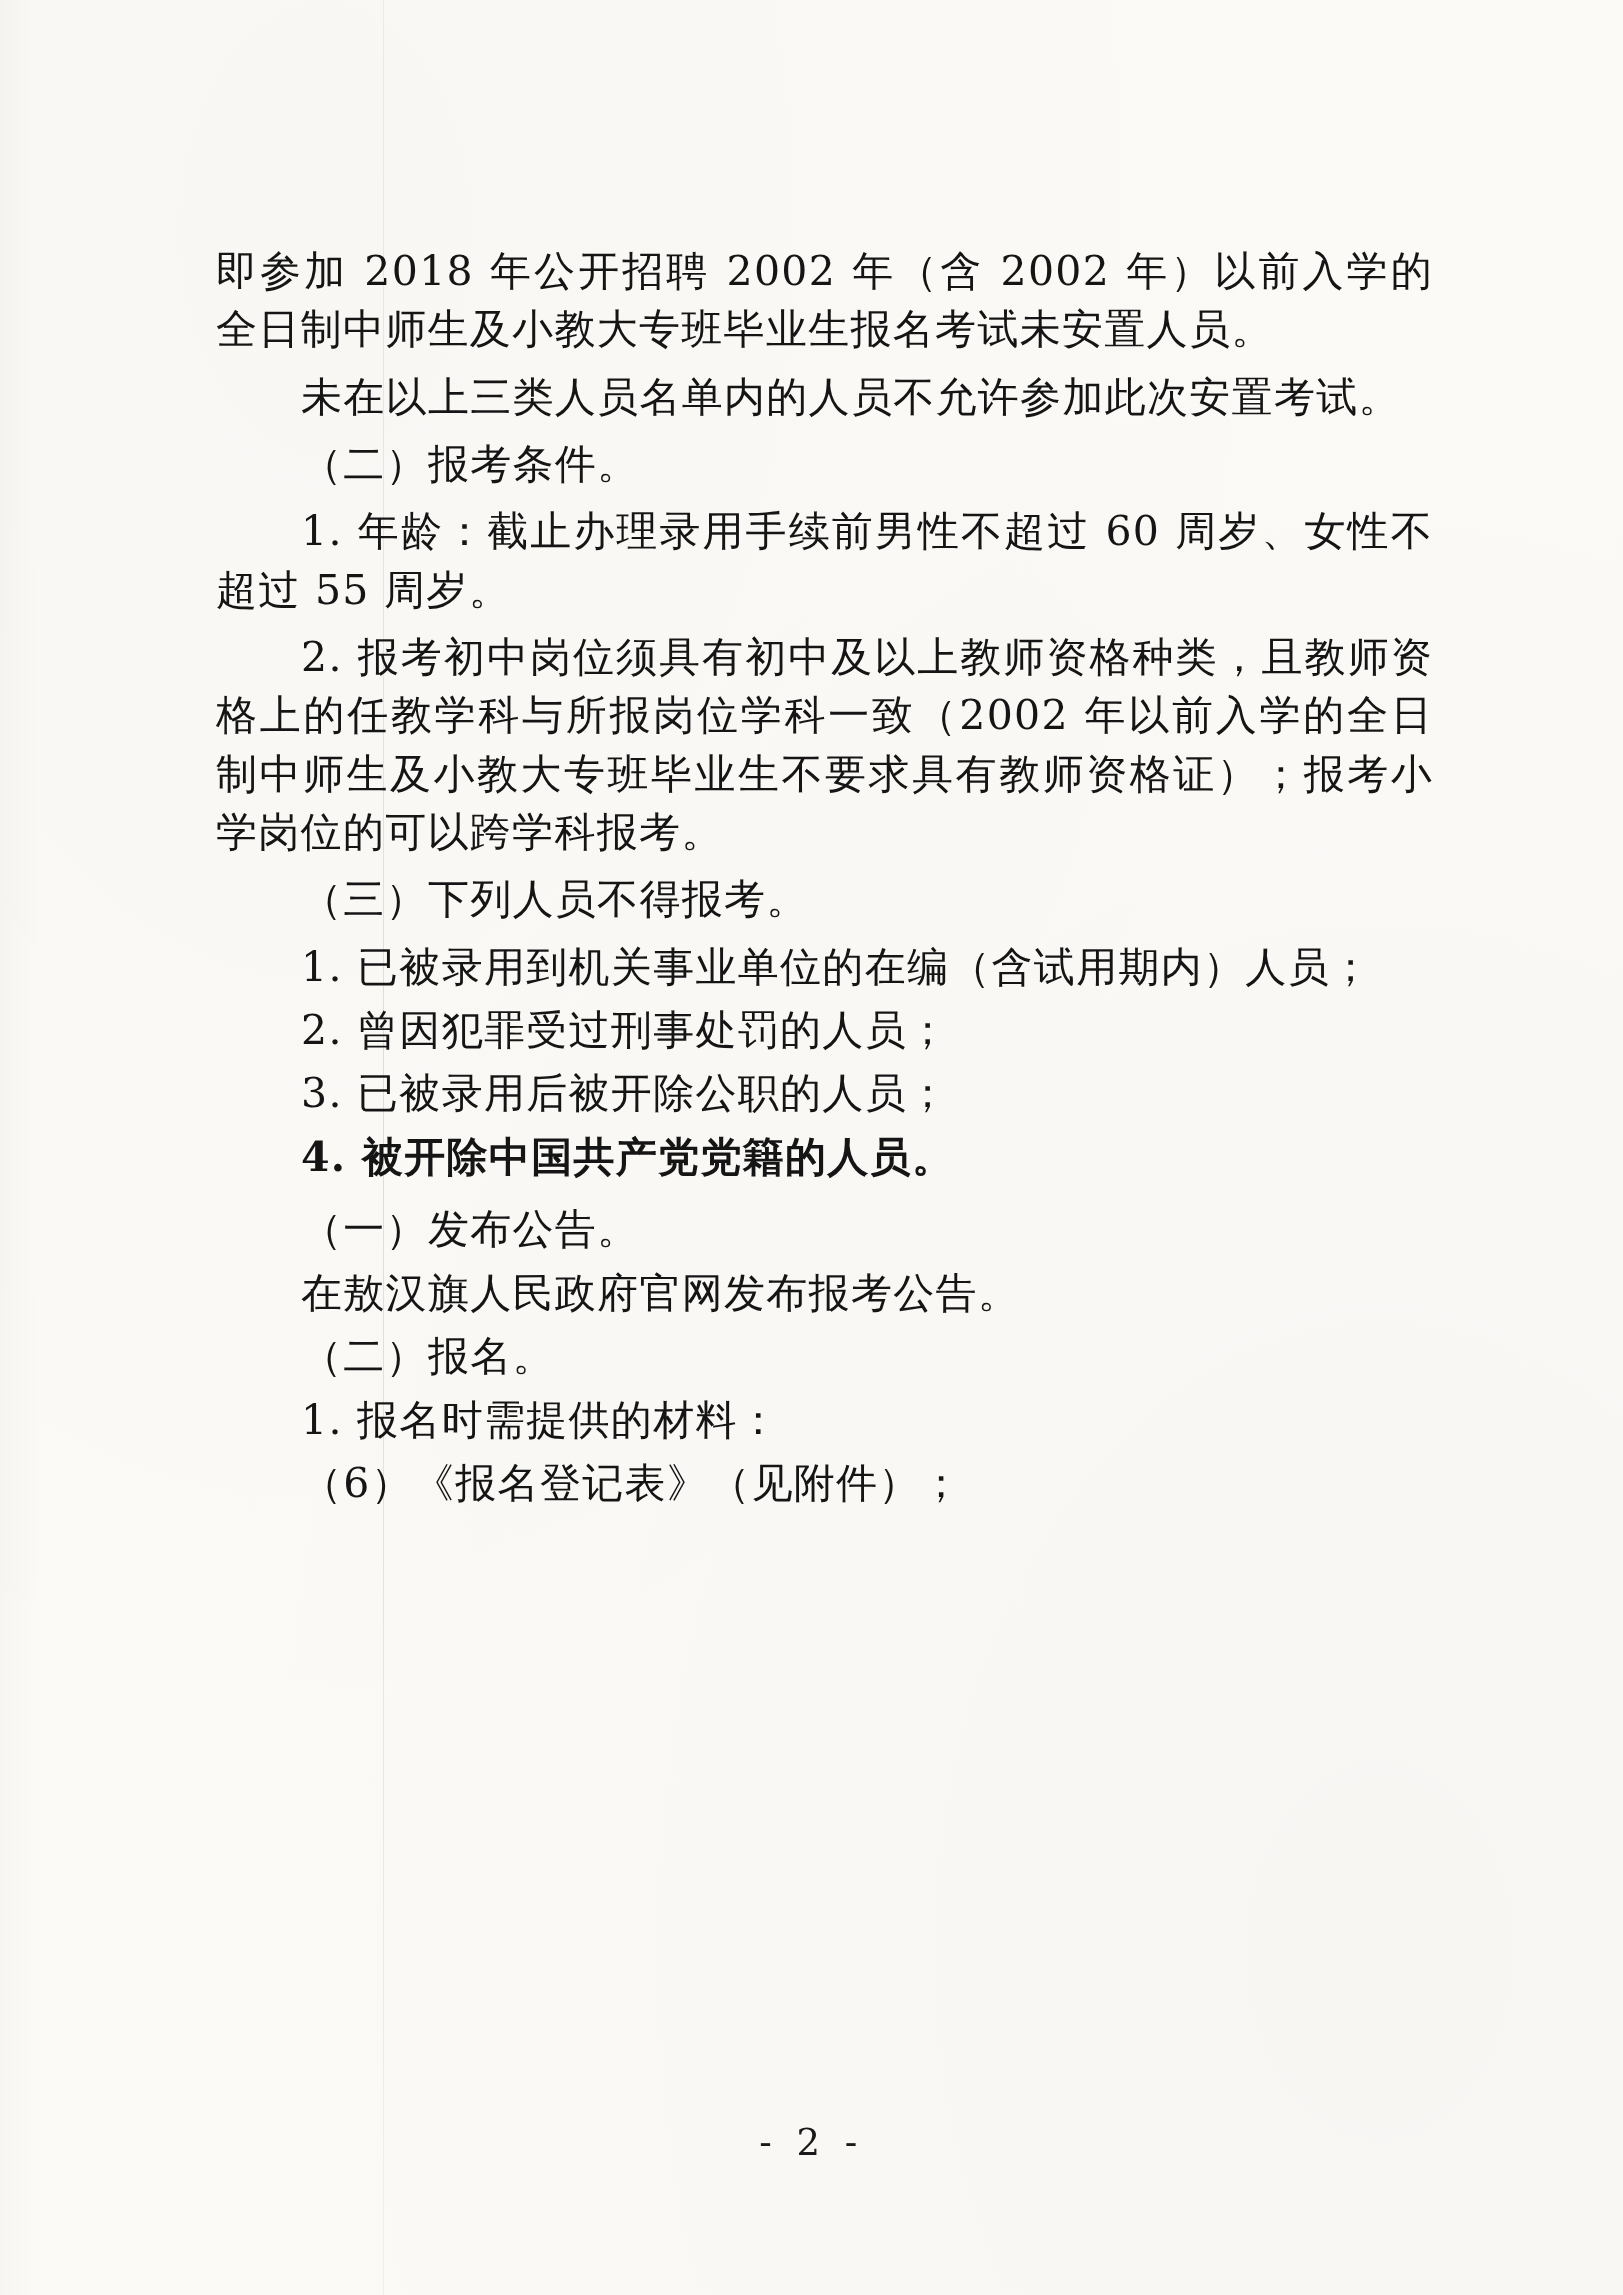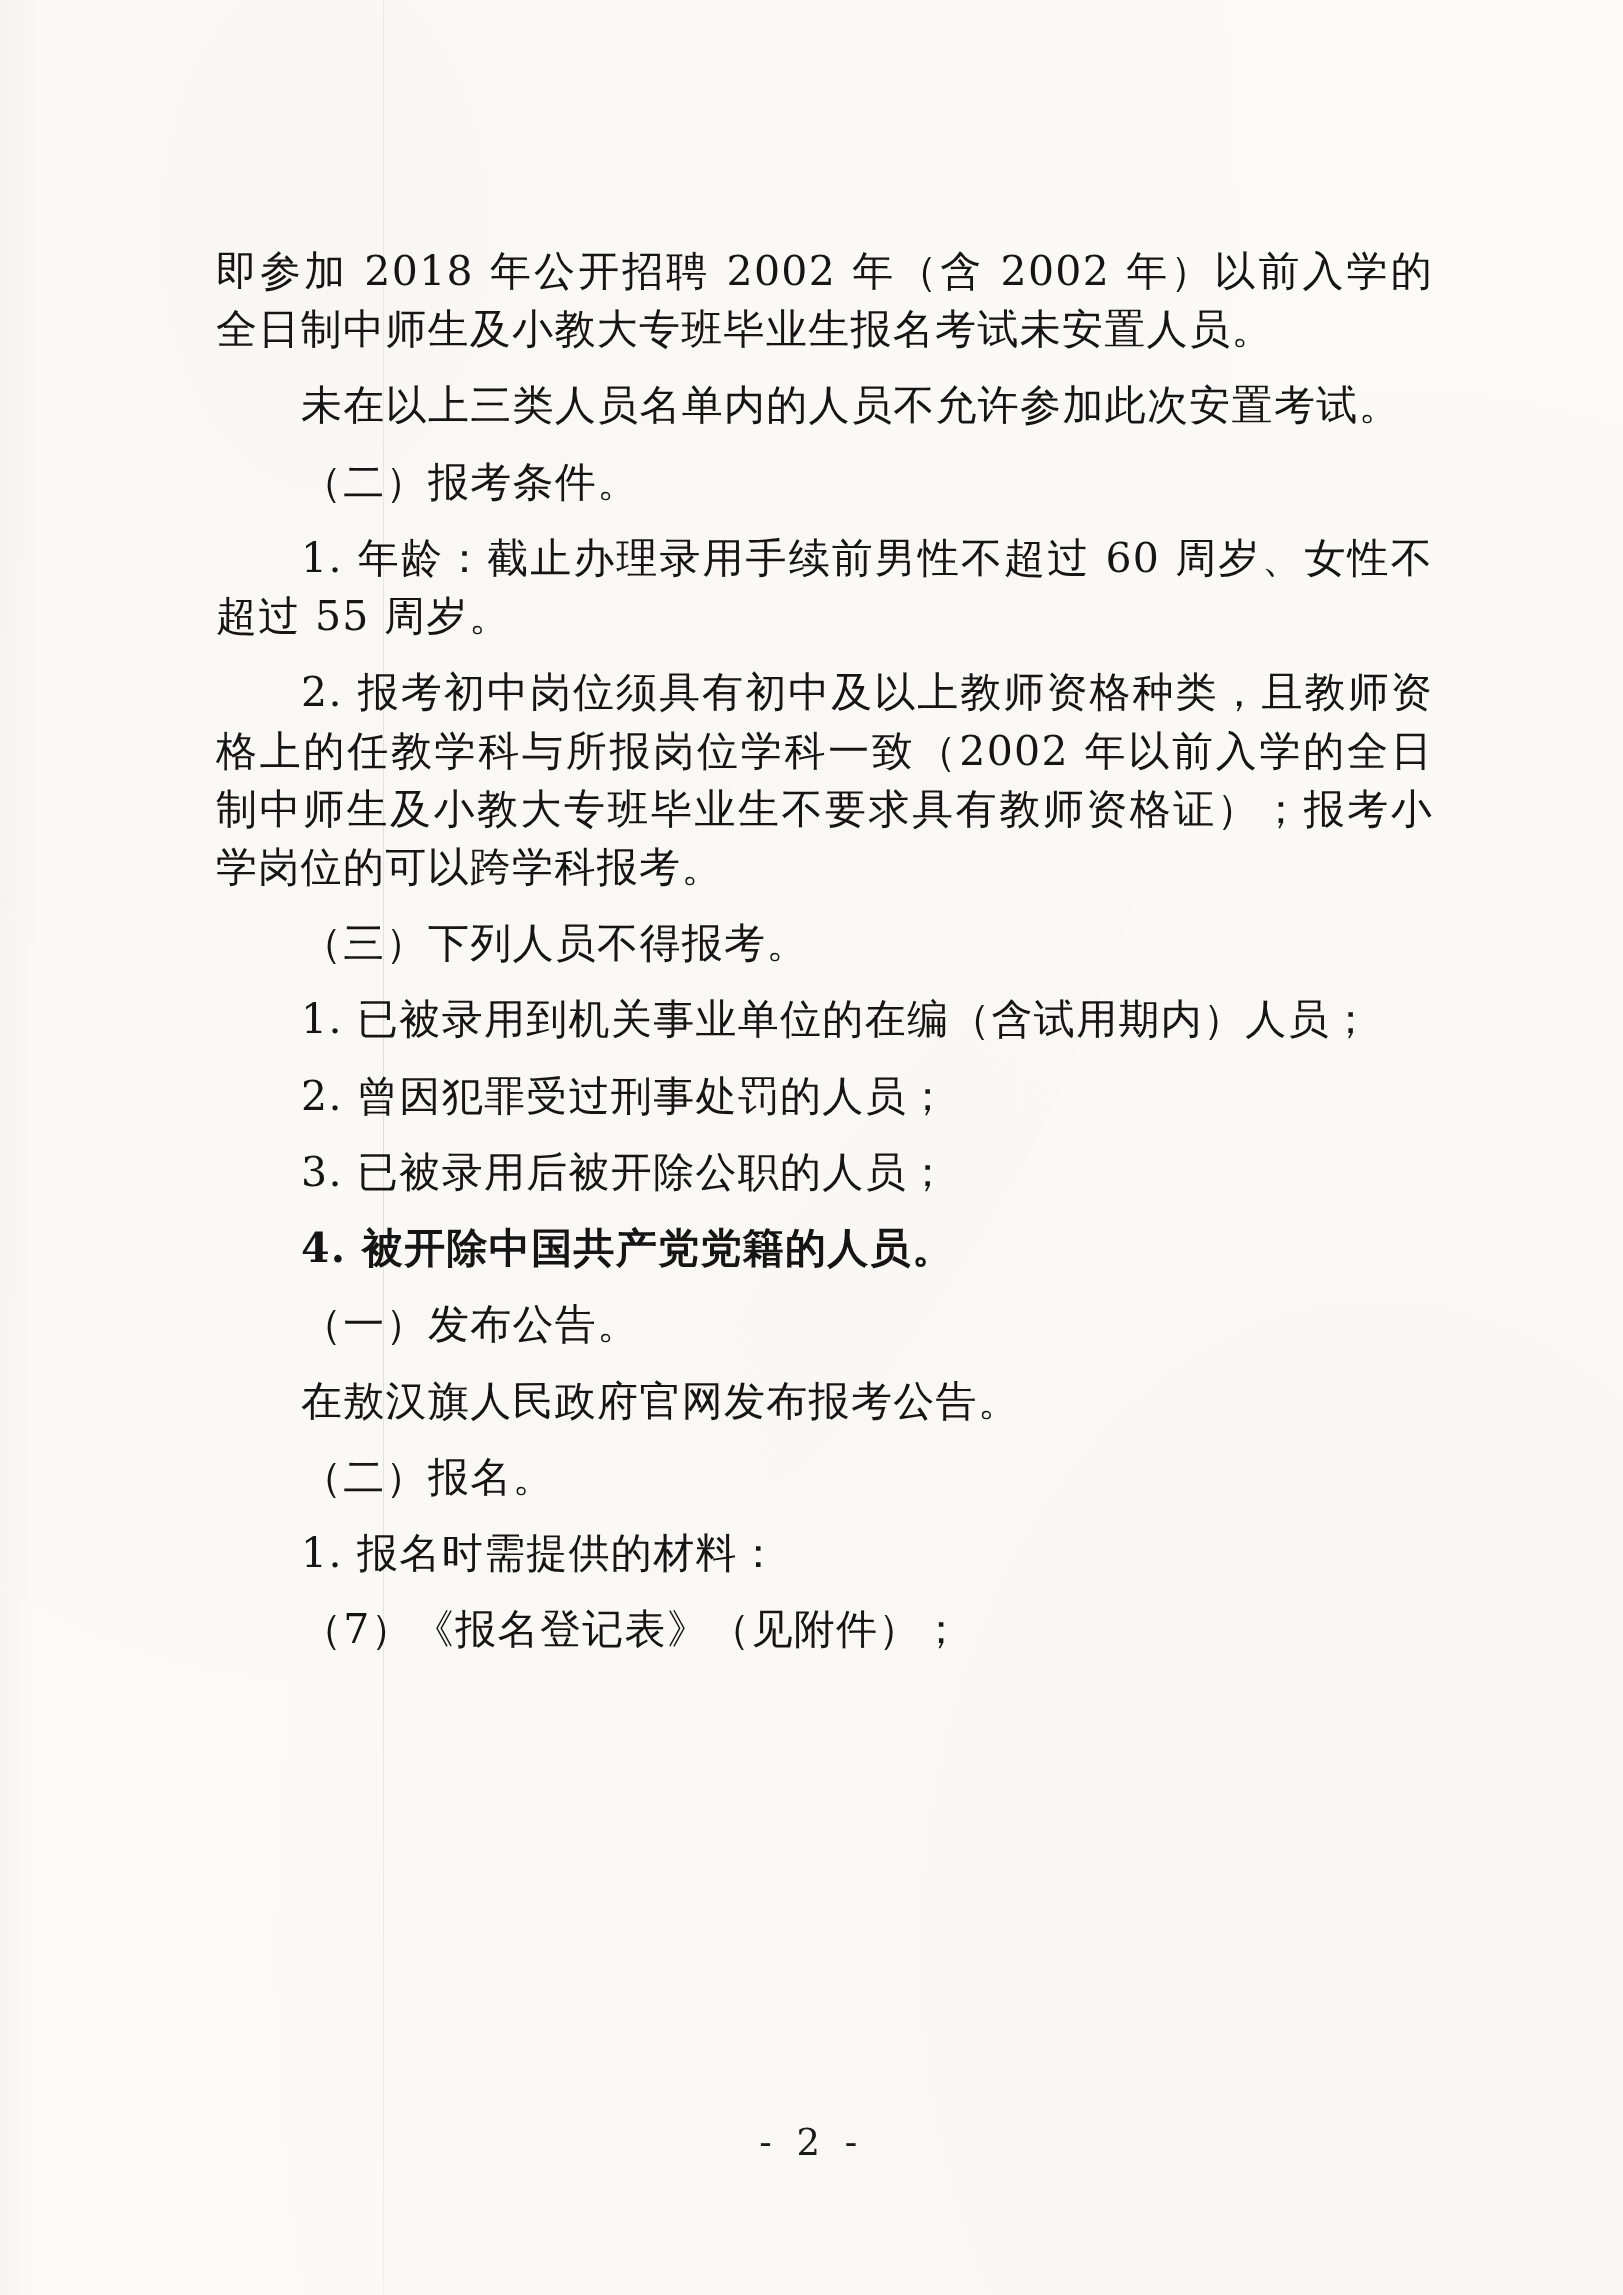--- a/index.html
+++ b/index.html
@@ -51,21 +51,20 @@
     font-size: 41px;
     line-height: 1.42;
     letter-spacing: 1.3px;
     margin: 0 0 9.2px 0;
     text-align: justify;
     text-justify: inter-character;
     white-space: pre-wrap;
   }
   .indent {
     text-indent: 85px;
-    margin-top: 18px;
   }
   .heading {
     font-weight: 700;
     letter-spacing: 3.9px;
     text-indent: 0;
     margin-top: 17px;
     margin-bottom: 9.2px;
   }
   .tight {
     margin-bottom: 5.2px;
@@ -116,19 +115,19 @@
 
 
     <p class="p indent tight">（一）发布公告。</p>
 
     <p class="p indent tight">在敖汉旗人民政府官网发布报考公告。</p>
 
     <p class="p indent tight">（二）报名。</p>
 
     <p class="p indent tight">1. 报名时需提供的材料：</p>
 
-    <p class="p indent">（7）《报名登记表》（见附件）；</p>
+    <p class="p indent">（6）《报名登记表》（见附件）；</p>
 
   </div>
 
   <div class="pagenum">- 2 -</div>
 </div>
 
 
 </body></html>

